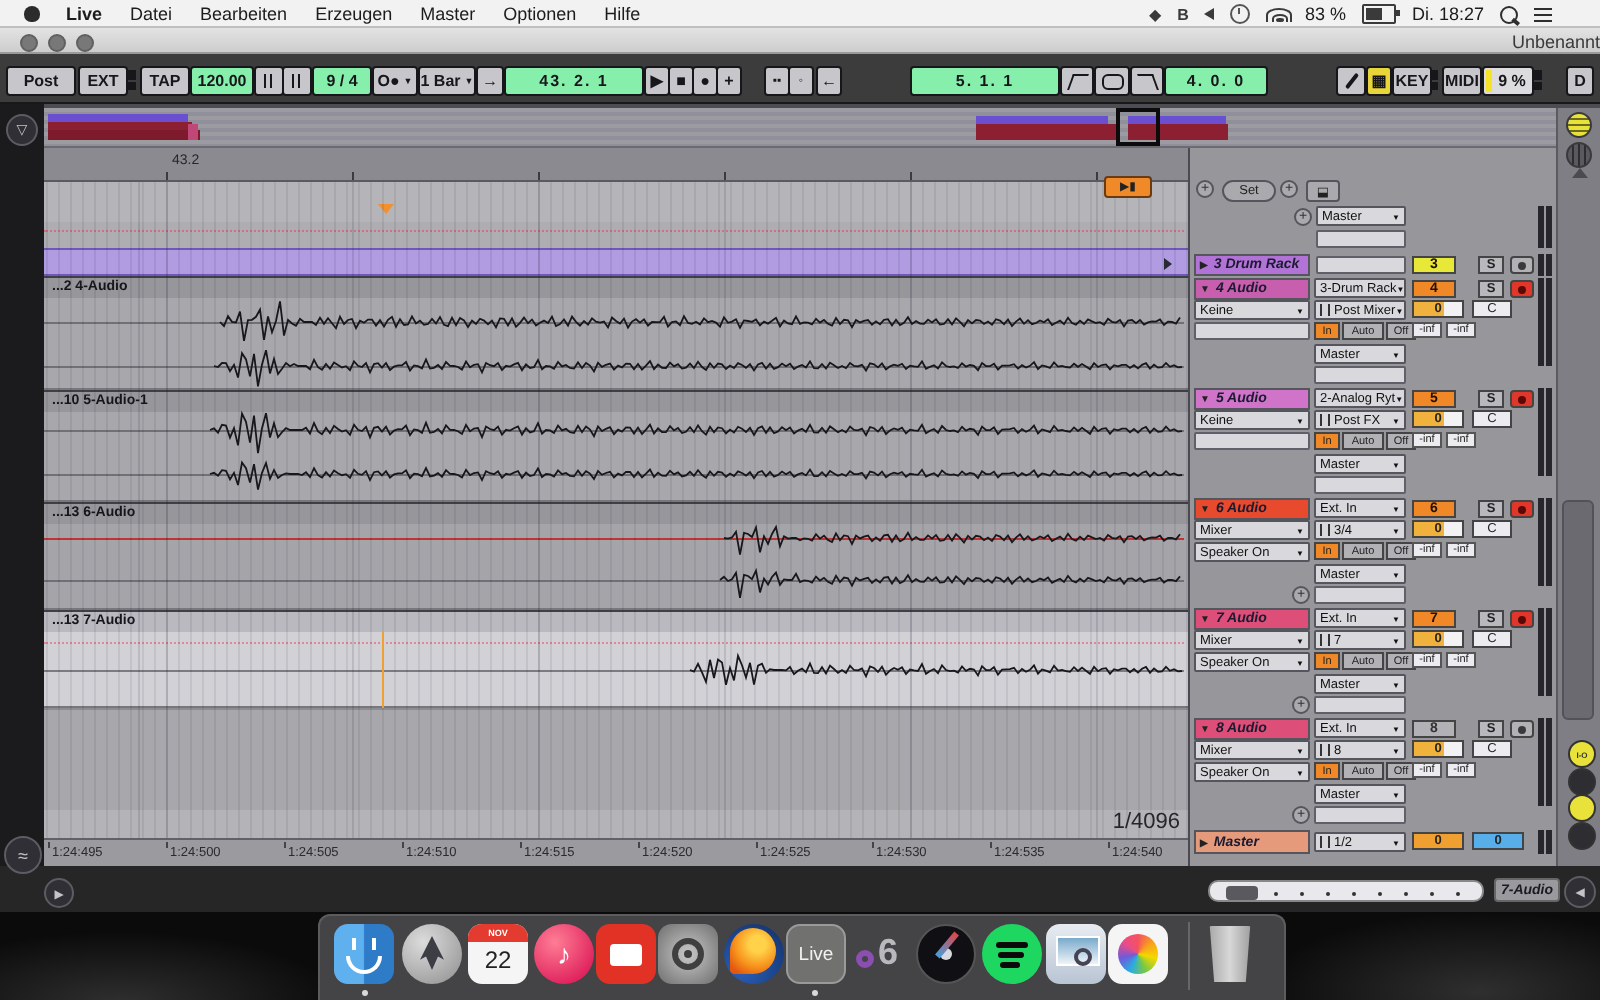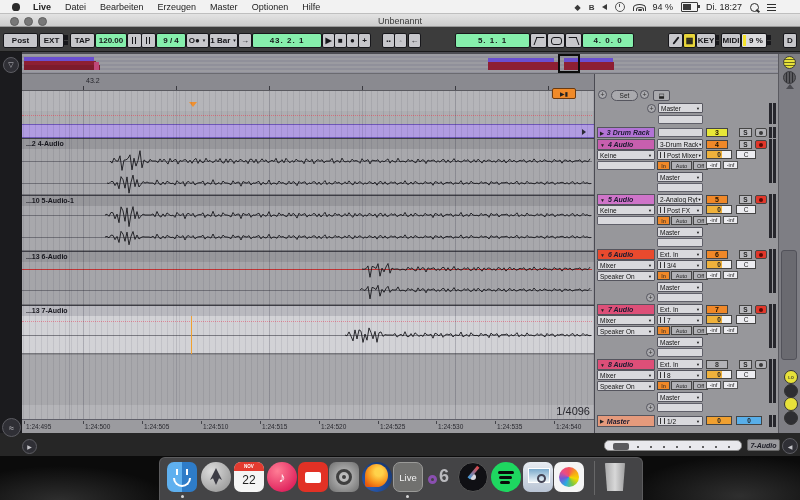--- a/index.html
+++ b/index.html
@@ -25,21 +25,21 @@
   .batt{width:15px;height:8px;border:1px solid #3a3a3a;border-radius:1px;position:relative;}
   .batt i{position:absolute;left:1px;top:1px;bottom:1px;width:8px;background:#3a3a3a;}
   .batt b{position:absolute;right:-3px;top:2px;width:2px;height:3px;background:#3a3a3a;}
   .loupe{width:7px;height:7px;border:1.5px solid #2e2e2e;border-radius:50%;position:relative;}
   .loupe i{position:absolute;left:5px;top:6px;width:4px;height:1.5px;background:#2e2e2e;transform:rotate(40deg);}
   .nclist{width:9px;height:7px;background:repeating-linear-gradient(180deg,#2e2e2e 0 1px,transparent 1px 3px);}
   
   .titlebar{left:0;top:14px;width:800px;height:13px;background:linear-gradient(#e3e3e3,#cdcdcd);
             border-bottom:1px solid #9a9a9a;}
   .tl{position:absolute;top:3px;width:7px;height:7px;border-radius:50%;background:#787878;border:1px solid #606060;}
-  .wtitle{position:absolute;left:0;right:0;top:2px;text-align:center;font-size:9px;color:#3a3a3a;}
+  .wtitle{position:absolute;left:0;right:0;top:2px;text-align:right;font-size:9px;color:#3a3a3a;}
   
   .transport{left:0;top:27px;width:800px;height:25px;background:#3c3c3c;border-bottom:1px solid #191919;}
   .tbtn{position:absolute;top:6px;height:13px;background:#c7c7cb;border:1px solid #17171b;border-radius:2px;
         color:#17171b;font-size:8px;font-weight:bold;display:flex;align-items:center;justify-content:center;}
   .tfield{background:#86efac;letter-spacing:1px;}
   .caret{font-size:4.5px;margin-left:2px;}
   .nudge{background:repeating-linear-gradient(90deg,#17171b 0 1px,transparent 1px 3px);width:6px;height:7px;}
   .yellowbtn{background:#e8d53a;}
   .cpuwrap{background:#dcdcde;}
   .cpubar{position:absolute;left:1px;top:1px;bottom:1px;width:3px;background:#f5e32a;}
@@ -156,21 +156,21 @@
       <span class="ic-bt">B</span>
       <span class="ic-sp"></span>
       <span class="ic-clk">
           <i></i>
         </span>
       <span class="wifi">
           <i></i>
           <i></i>
           <i></i>
         </span>
-      <span>94 %</span>
+      <span>83 %</span>
       <span class="batt">
           <i></i>
           <b></b>
         </span>
       <span>Di. 18:27</span>
       <span class="loupe">
           <i></i>
         </span>
       <span class="nclist"></span>
     </div>

